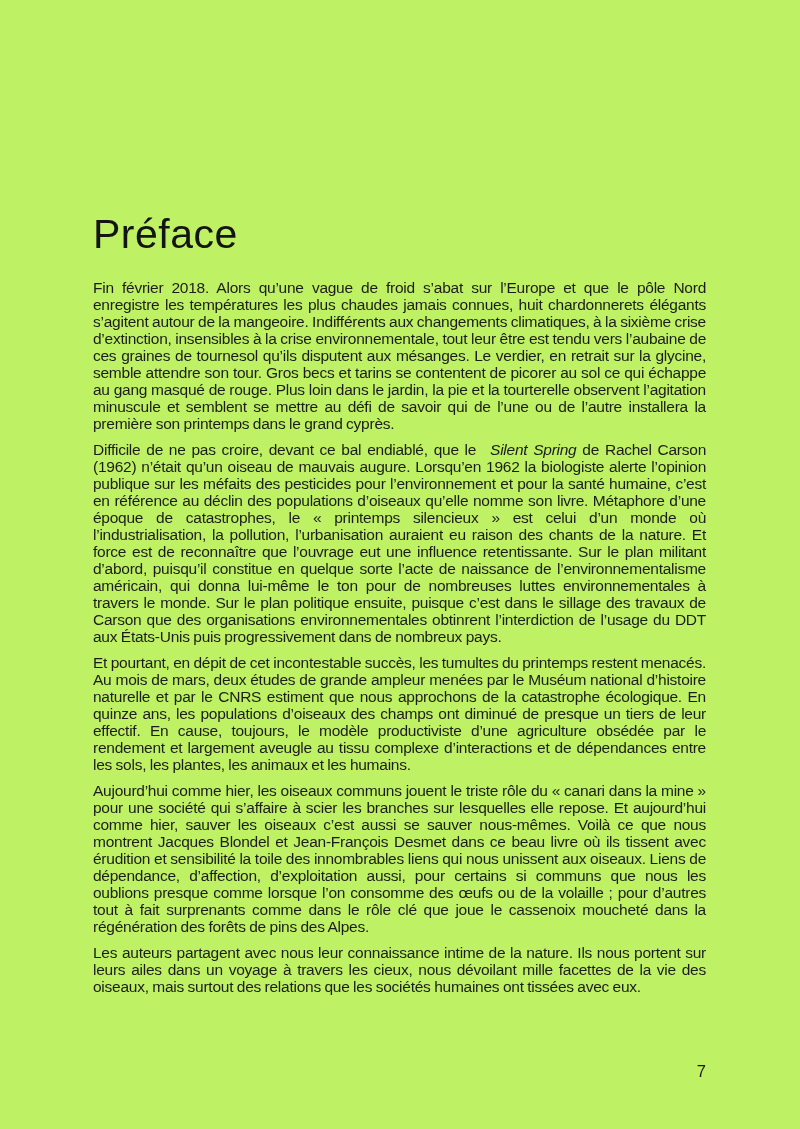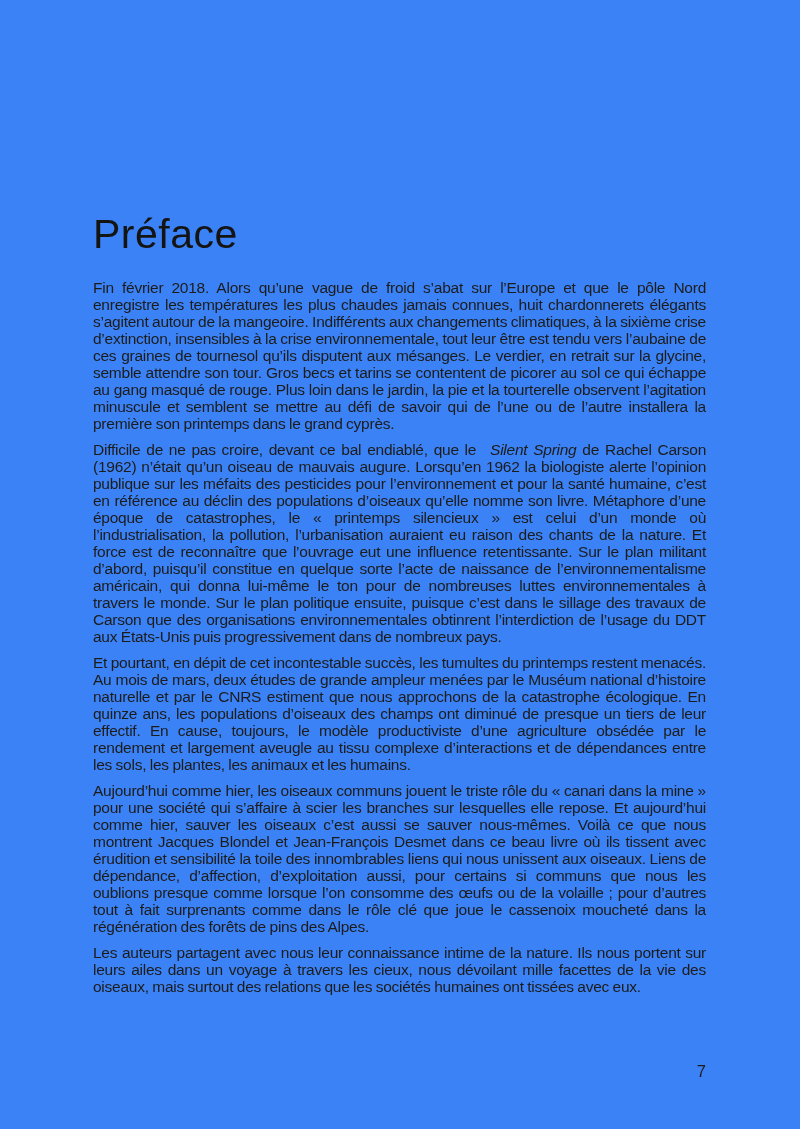--- a/index.html
+++ b/index.html
@@ -10,21 +10,21 @@
     width: 800px;
     height: 1129px;
     background: #ffffff;
     position: relative;
     font-family: "Liberation Sans", sans-serif;
     overflow: hidden;
   }
   .page {
     position: absolute;
     inset: 0;
-    background: #3b82f6;
+    background: #bef264;
     padding-left: 40px;
   }
   .content {
     position: absolute;
     left: 93px;
     top: 211px;
     width: 613px;
     color: #1c1c1b;
   }
   h1.preface-title {

